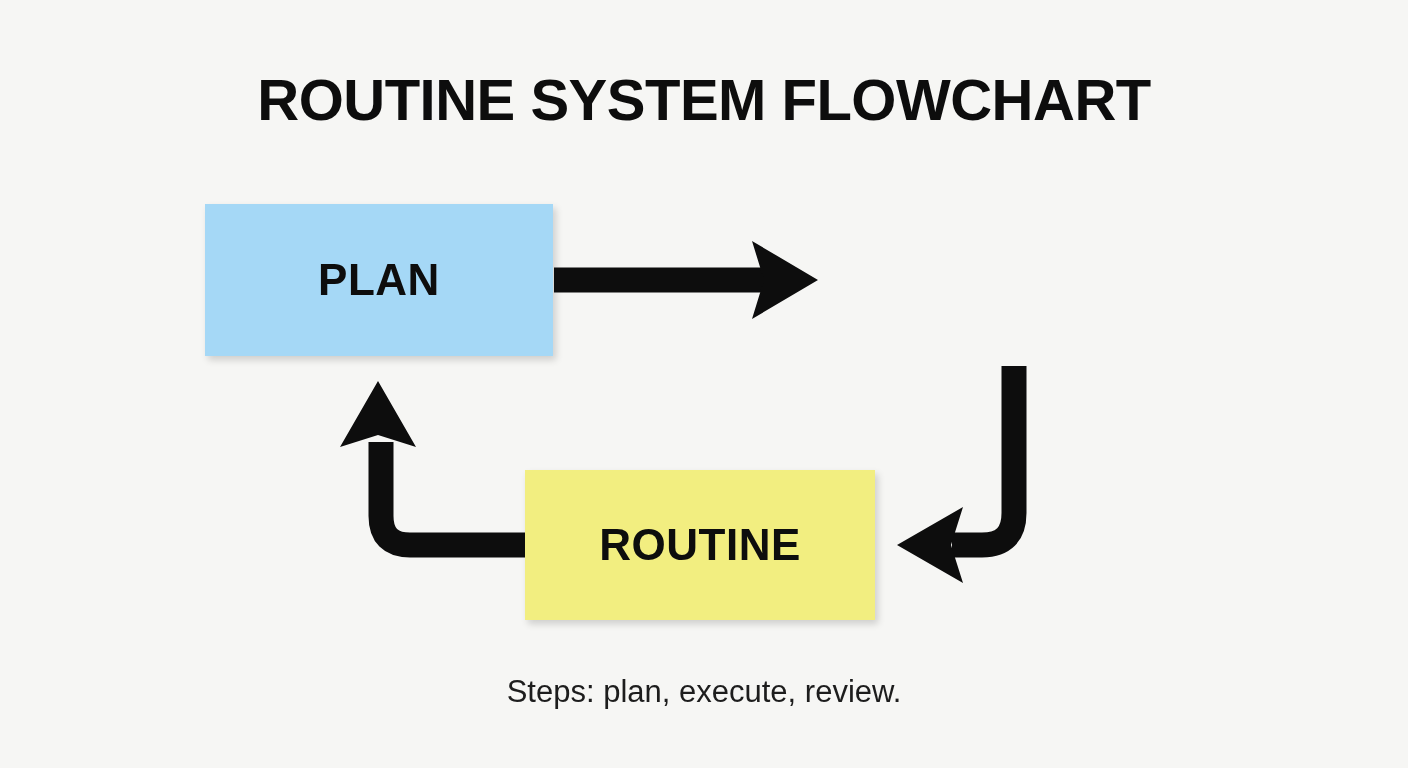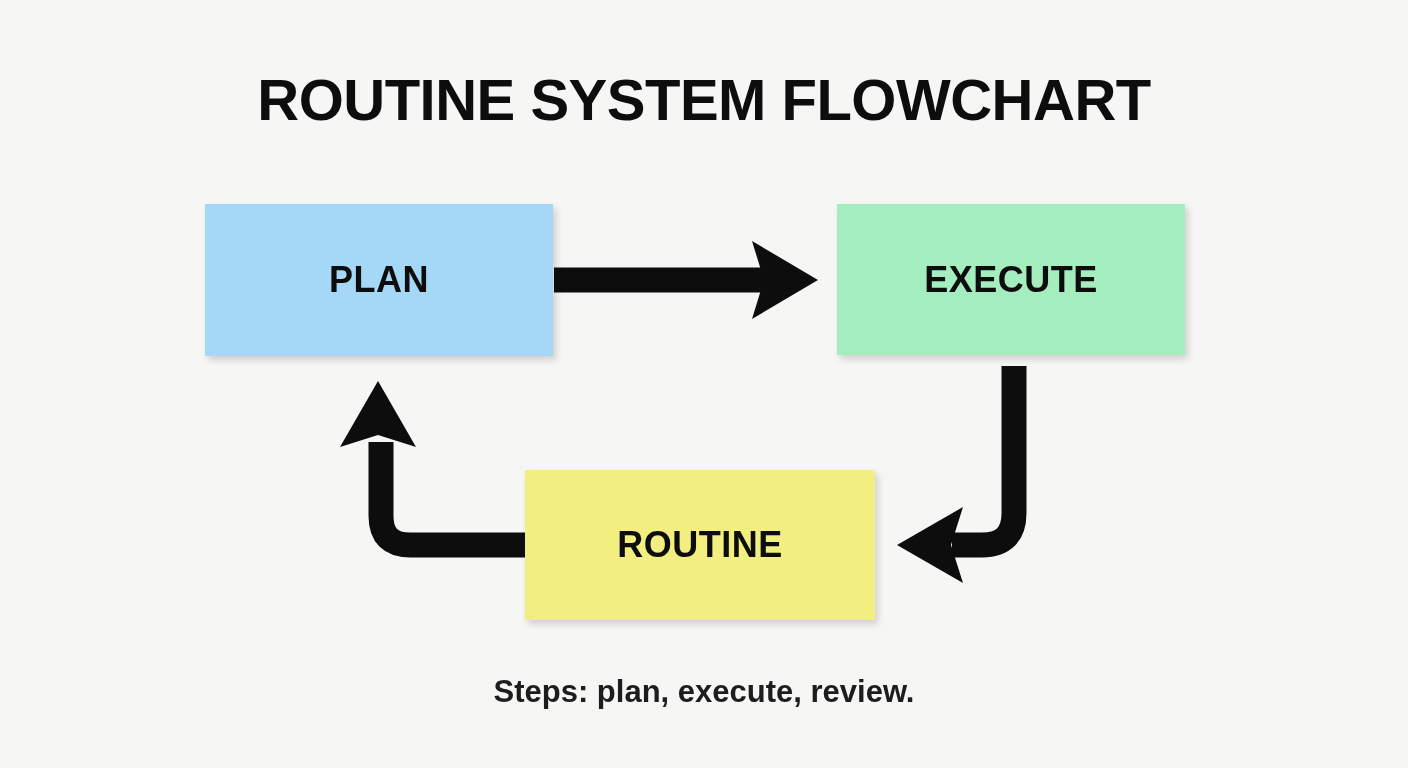--- a/index.html
+++ b/index.html
@@ -26,59 +26,56 @@
     font-weight: 800;
     letter-spacing: -0.5px;
     color: #0d0d0d;
   }
   .node {
     position: absolute;
     display: flex;
     align-items: center;
     justify-content: center;
     box-shadow: 3px 4px 7px rgba(0,0,0,0.16);
-    font-size: 36px;
+    font-size: 44px;
     font-weight: 700;
     letter-spacing: 0.5px;
     color: #0d0d0d;
   }
   .node-plan    { left: 205px; top: 204px; width: 348px; height: 152px; }
   .node-execute { left: 837px; top: 204px; width: 348px; height: 151px; }
   .node-review  { left: 525px; top: 470px; width: 350px; height: 150px; }
   .arrows {
     position: absolute;
     left: 0;
     top: 0;
   }
   .caption {
     position: absolute;
     top: 674px;
     left: 0;
     width: 1408px;
     margin: 0;
     text-align: center;
     font-size: 31px;
-    font-weight: 700;
+    font-weight: 400;
     color: #1d1d1d;
   }
 </style>
 </head>
 <body>
 
 <div class="stage" style="background-color: rgb(246, 246, 244);">
 
   <h1 class="title">ROUTINE SYSTEM FLOWCHART</h1>
 
   <div class="node node-plan" style="background-color: rgb(165, 216, 246);">
     <span>PLAN</span>
   </div>
 
-  <div class="node node-execute" style="background-color: rgb(163, 237, 190);">
-    <span>EXECUTE</span>
-  </div>
 
   <div class="node node-review" style="background-color: rgb(242, 238, 128);">
     <span>ROUTINE</span>
   </div>
 
   <svg class="arrows" width="1408" height="768" viewBox="0 0 1408 768" aria-hidden="true">
 
     <path d="M 554 280 H 768" fill="none" stroke-width="25" stroke="#0d0d0d"></path>
     <polygon points="818,280 752,241 764,280 752,319" fill="#0d0d0d"></polygon>
 

